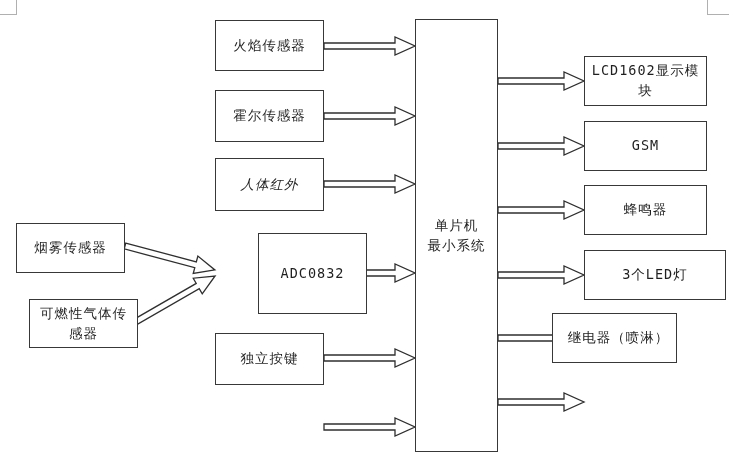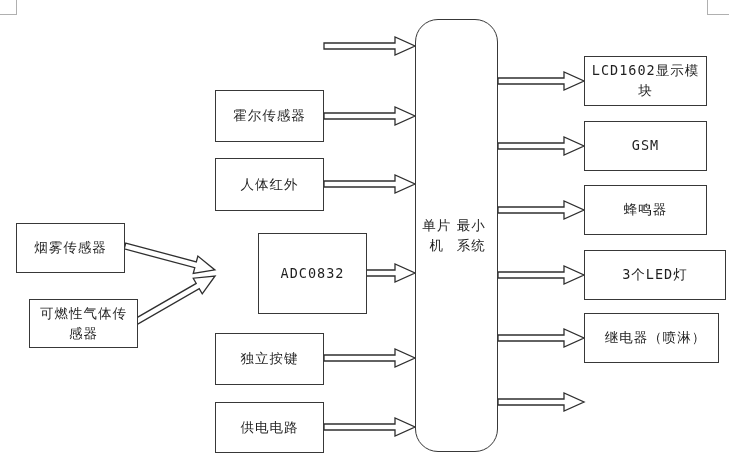--- a/index.html
+++ b/index.html
@@ -25,32 +25,32 @@
     letter-spacing: 1px;
     line-height: 1.45;
     padding: 2px 6px;
   }
   
   #box-smoke { left: 16px;  top: 223px; width: 109px; height: 50px; }
   #box-gas   { left: 16px;  top: 299px; width: 109px; height: 49px; margin-left: 13px; }
   
   #box-flame { left: 215px; top: 20px;  width: 109px; height: 51px; }
   #box-hall  { left: 215px; top: 90px;  width: 109px; height: 52px; }
-  #box-pir   { left: 215px; top: 158px; width: 109px; height: 53px; }
+  #box-pir   { left: 215px; top: 158px; width: 109px; height: 53px; font-style: italic; }
   #box-adc   { left: 215px; top: 233px; width: 109px; height: 81px; margin-left: 43px; }
   #box-key   { left: 215px; top: 333px; width: 109px; height: 52px; }
   #box-power { left: 215px; top: 402px; width: 109px; height: 51px; }
   
-  #box-mcu   { left: 415px; top: 19px;  width: 83px;  height: 433px; flex-direction: row; border-radius: 23px; }
+  #box-mcu   { left: 415px; top: 19px;  width: 83px;  height: 433px; flex-direction: column; }
   
   #box-lcd    { left: 584px; top: 56px;  width: 123px; height: 50px; justify-content: center; }
   #box-gsm    { left: 584px; top: 121px; width: 123px; height: 50px; }
   #box-buzzer { left: 584px; top: 185px; width: 123px; height: 50px; }
   #box-led    { left: 584px; top: 250px; width: 142px; height: 50px; }
-  #box-spray  { left: 584px; top: 313px; width: 135px; height: 50px; padding-left: 14px; }
+  #box-spray  { left: 552px; top: 313px; width: 125px; height: 50px; padding-left: 14px; }
   #box-valve  { left: 584px; top: 377px; width: 123px; height: 50px; }
 
   #arrow-layer {
     position: absolute;
     left: 0; top: 0;
     width: 729px; height: 463px;
     pointer-events: none;
   }
   .arrow {
     fill: #ffffff;
@@ -101,34 +101,34 @@
     <path class="arrow" transform="translate(125,328) rotate(-30)" d="M0 -3 L84 -3 L84 -9 L104 0 L84 9 L84 3 L0 3 Z"></path>
   </svg>
 
   <div class="box" id="box-smoke">
     <span>烟雾传感器</span>
   </div>
   <div class="box" id="box-gas">
     <span>可燃性气体传感器</span>
   </div>
 
+  <div class="box" id="box-flame">
+    <span>火焰传感器</span>
+  </div>
   <div class="box" id="box-hall">
     <span>霍尔传感器</span>
   </div>
   <div class="box" id="box-pir">
     <span>人体红外</span>
   </div>
   <div class="box" id="box-adc">
     <span>ADC0832</span>
   </div>
   <div class="box" id="box-key">
     <span>独立按键</span>
-  </div>
-  <div class="box" id="box-power">
-    <span>供电电路</span>
   </div>
 
   <div class="box" id="box-mcu">
     <span>单片机</span>
     <span>最小系统</span>
   </div>
 
   <div class="box" id="box-lcd">
     <span>LCD1602显示模块</span>
   </div>

